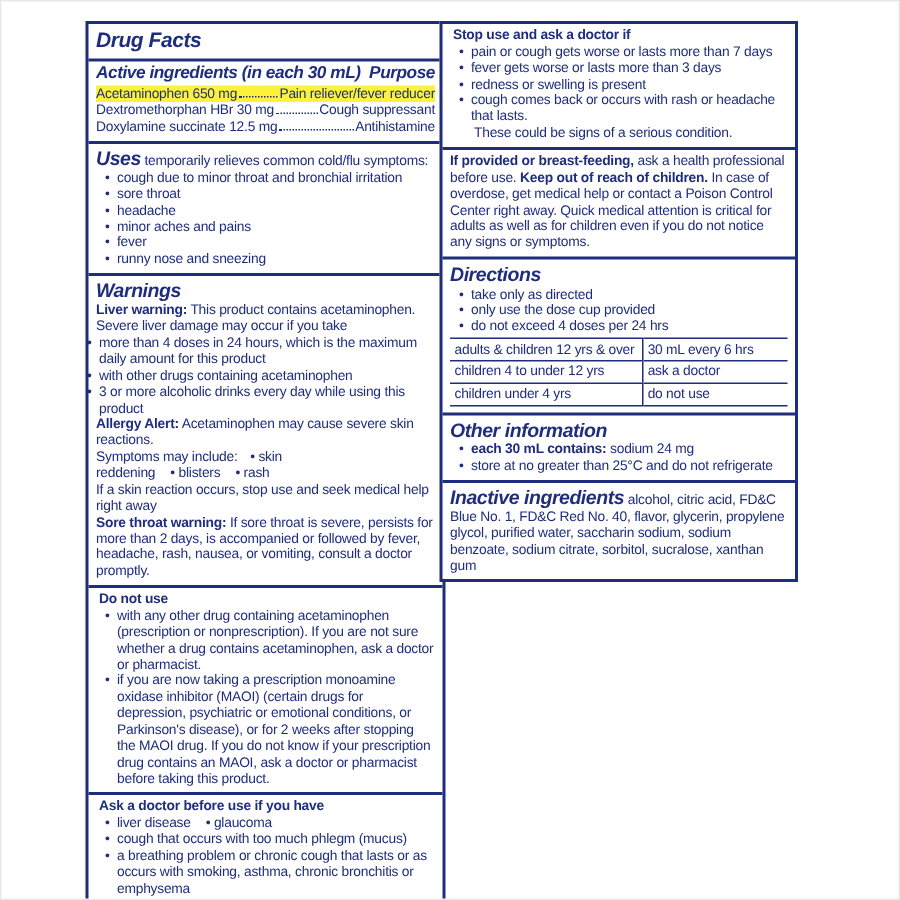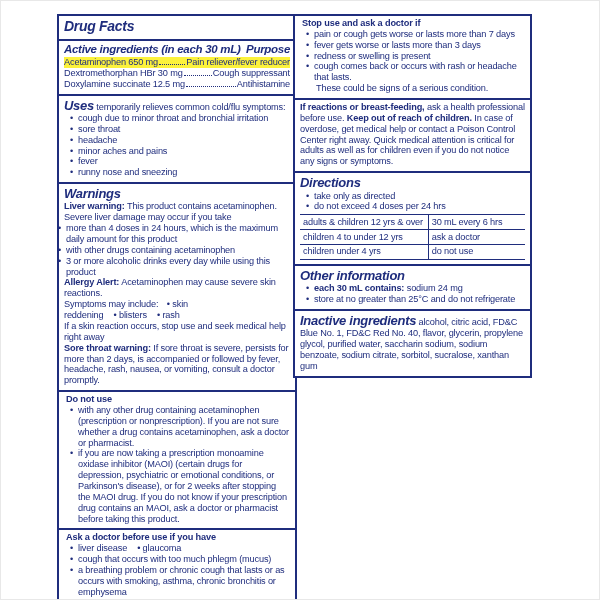--- a/index.html
+++ b/index.html
@@ -142,27 +142,28 @@
     <ul>
       <li>pain or cough gets worse or lasts more than 7 days</li>
       <li>fever gets worse or lasts more than 3 days</li>
       <li>redness or swelling is present</li>
       <li>cough comes back or occurs with rash or headache that lasts.</li>
     </ul>
     <div class="flush">These could be signs of a serious condition.</div>
   </div>
 
   <div class="section">
-    <span class="h-sub">If reactions or breast-feeding,</span><span> ask a health professional before use. </span><span class="h-sub">Keep out of reach of children.</span><span> In case of overdose, get medical help or contact a Poison Control Center right away. Quick medical attention is critical for adults as well as for children even if you do not notice any signs or symptoms.</span>
+    <span class="h-sub">If provided or breast-feeding,</span><span> ask a health professional before use. </span><span class="h-sub">Keep out of reach of children.</span><span> In case of overdose, get medical help or contact a Poison Control Center right away. Quick medical attention is critical for adults as well as for children even if you do not notice any signs or symptoms.</span>
   </div>
 
   <div class="section">
     <div class="h-big">Directions</div>
     <ul>
       <li>take only as directed</li>
+      <li>only use the dose cup provided</li>
       <li>do not exceed 4 doses per 24 hrs</li>
     </ul>
     <table>
       <tbody>
           <tr>
         <td>adults &amp; children 12 yrs &amp; over</td>
         <td class="c2">30 mL every 6 hrs</td>
       </tr>
       <tr>
         <td>children 4 to under 12 yrs</td>

